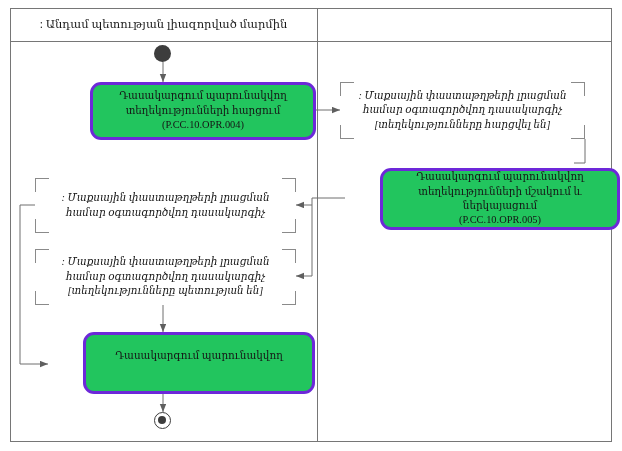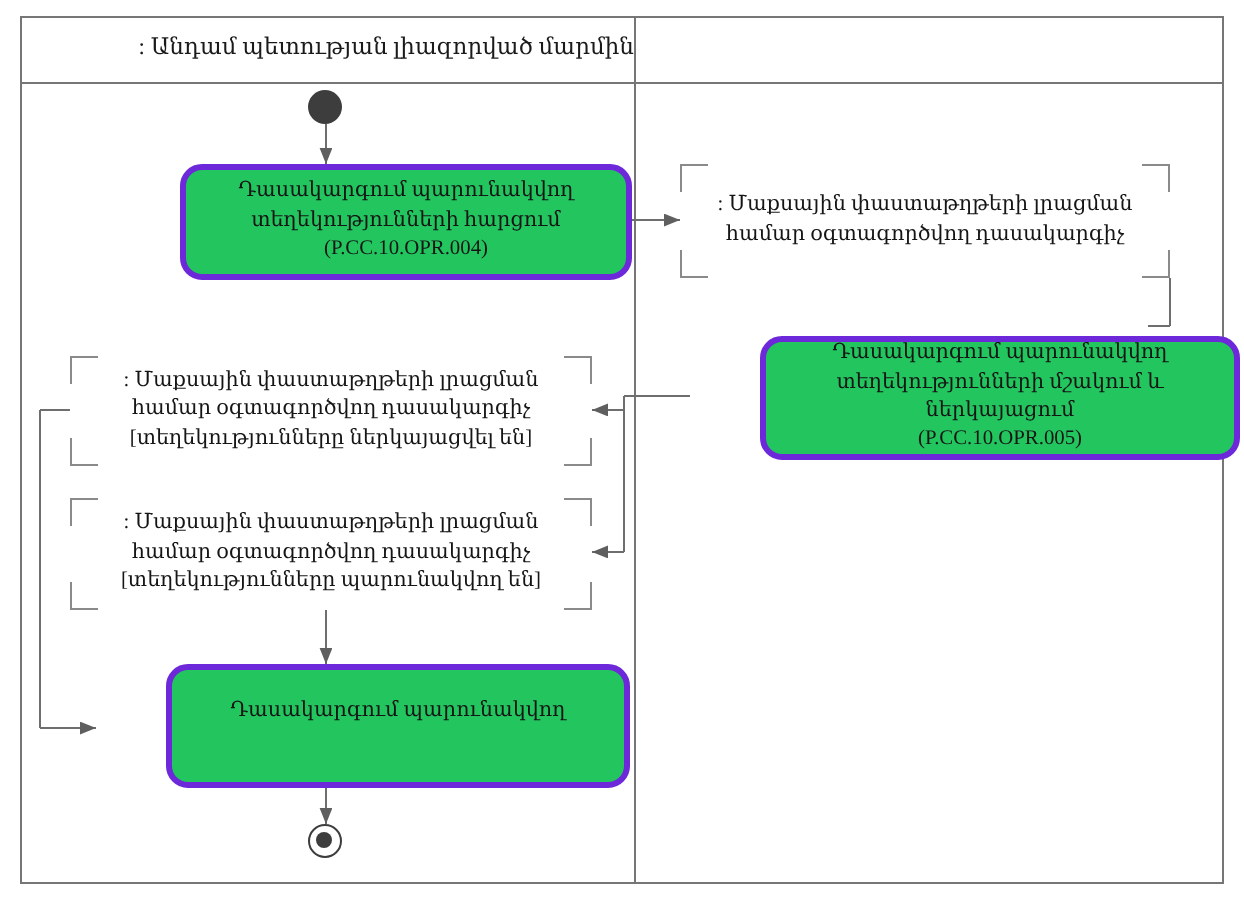--- a/index.html
+++ b/index.html
@@ -42,21 +42,21 @@
     left: 10px;
     width: 602px;
     height: 1px;
     background: #767676;
   }
   .lane-title {
     position: absolute;
     top: 8px;
     height: 33px;
     line-height: 33px;
-    text-align: right;
+    text-align: center;
     font-size: 11.5px;
     color: #1a1a1a;
     white-space: nowrap;
     overflow: hidden;
   }
   .lane-title.left  { left: 10px;  width: 307px; }
   .lane-title.right { left: 318px; width: 294px; }
 
   
   .action {
@@ -81,20 +81,21 @@
     box-sizing: border-box;
     background: #ffffff;
     display: flex;
     align-items: center;
     justify-content: center;
     text-align: center;
     font-size: 10.4px;
     line-height: 1.38;
     color: #151515;
     padding: 3px 8px;
+    font-style: italic;
   }
   .objnode .brk {
     position: absolute;
     width: 13px;
     height: 13px;
     border-color: #8a8a8a;
     border-style: solid;
     border-width: 0;
   }
   .objnode .brk.tl { left: 0;  top: 0;    border-left-width: 1px; border-top-width: 1px; }
@@ -191,52 +192,52 @@
   </div>
 
   <div class="objnode" style="left:340px; top:82px; width:245px; height:57px;">
     <span class="brk tl"></span>
     <span class="brk tr"></span>
     <span class="brk bl"></span>
     <span class="brk br"></span>
     <span class="node-text">
       <span>: Մաքսային փաստաթղթերի լրացման</span><br>
       <span>համար օգտագործվող դասակարգիչ</span><br>
+      <span>[տեղեկությունները հարցվել են]</span>
     </span>
   </div>
 
   <div class="action" style="left:345px; top:168px; width:240px; height:62px;">
     <span class="node-text">
       <span>Դասակարգում պարունակվող</span><br>
       <span>տեղեկությունների մշակում և ներկայացում</span><br>
       <span>(P.CC.10.OPR.005)</span>
     </span>
   </div>
 
   <div class="objnode" style="left:35px; top:178px; width:261px; height:55px;">
     <span class="brk tl"></span>
     <span class="brk tr"></span>
     <span class="brk bl"></span>
     <span class="brk br"></span>
     <span class="node-text">
       <span>: Մաքսային փաստաթղթերի լրացման</span><br>
       <span>համար օգտագործվող դասակարգիչ</span><br>
-      <span>[տեղեկությունները ներկայացվել են]</span>
     </span>
   </div>
 
   <div class="objnode" style="left:35px; top:249px; width:261px; height:56px;">
     <span class="brk tl"></span>
     <span class="brk tr"></span>
     <span class="brk bl"></span>
     <span class="brk br"></span>
     <span class="node-text">
       <span>: Մաքսային փաստաթղթերի լրացման</span><br>
       <span>համար օգտագործվող դասակարգիչ</span><br>
-      <span>[տեղեկությունները պարունակվող են]</span>
+      <span>[տեղեկությունները պետության են]</span>
     </span>
   </div>
 
   <div class="action" style="left:48px; top:332px; width:232px; height:62px;">
     <span class="node-text">
       <span>Դասակարգում պարունակվող</span><br>
       <br>
     </span>
   </div>
 

